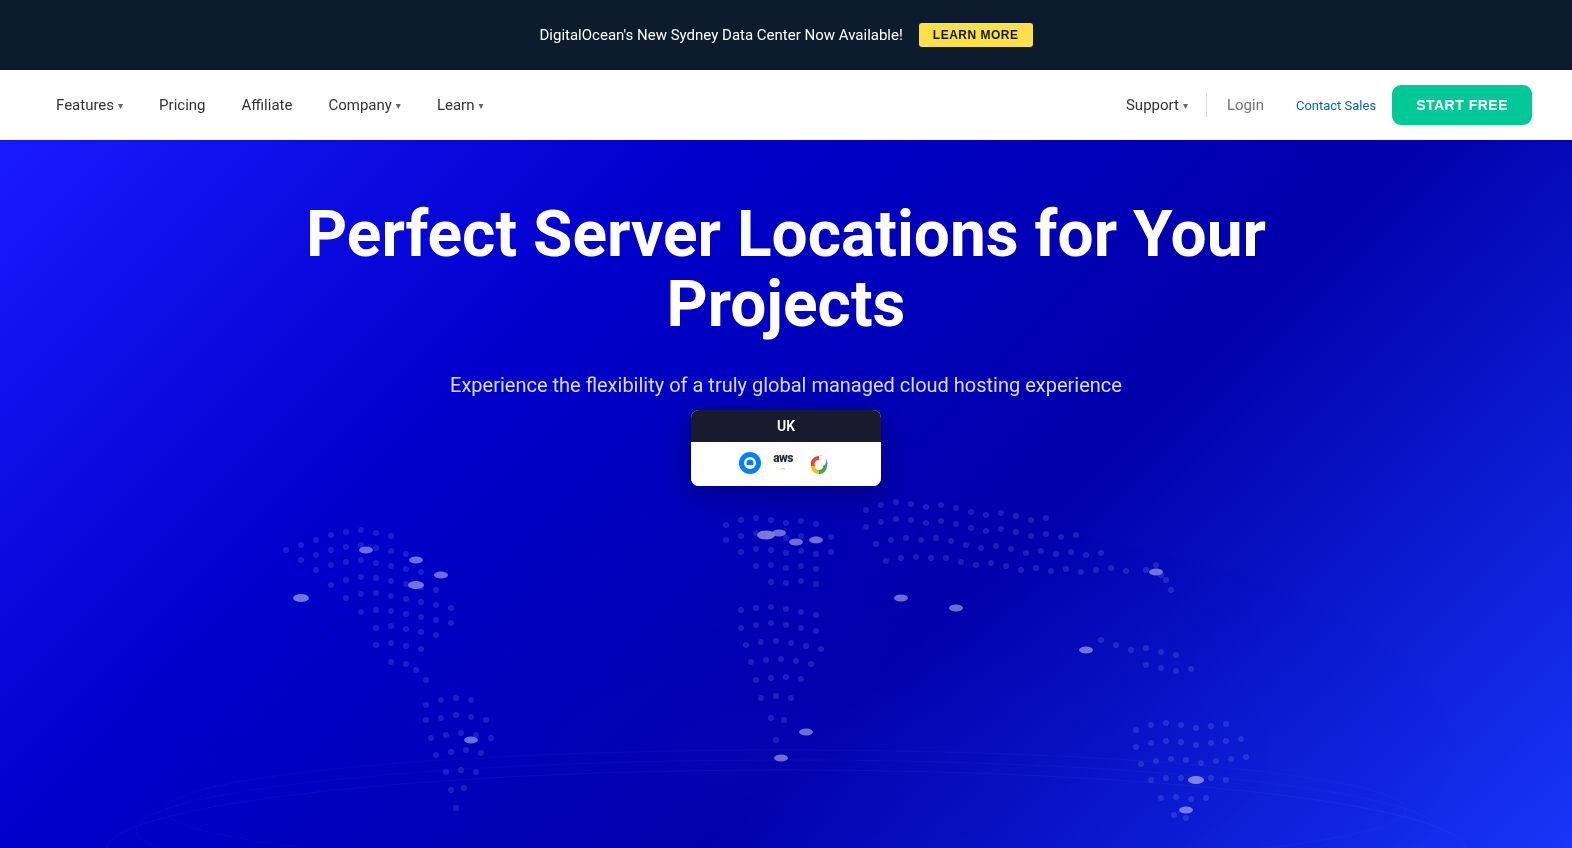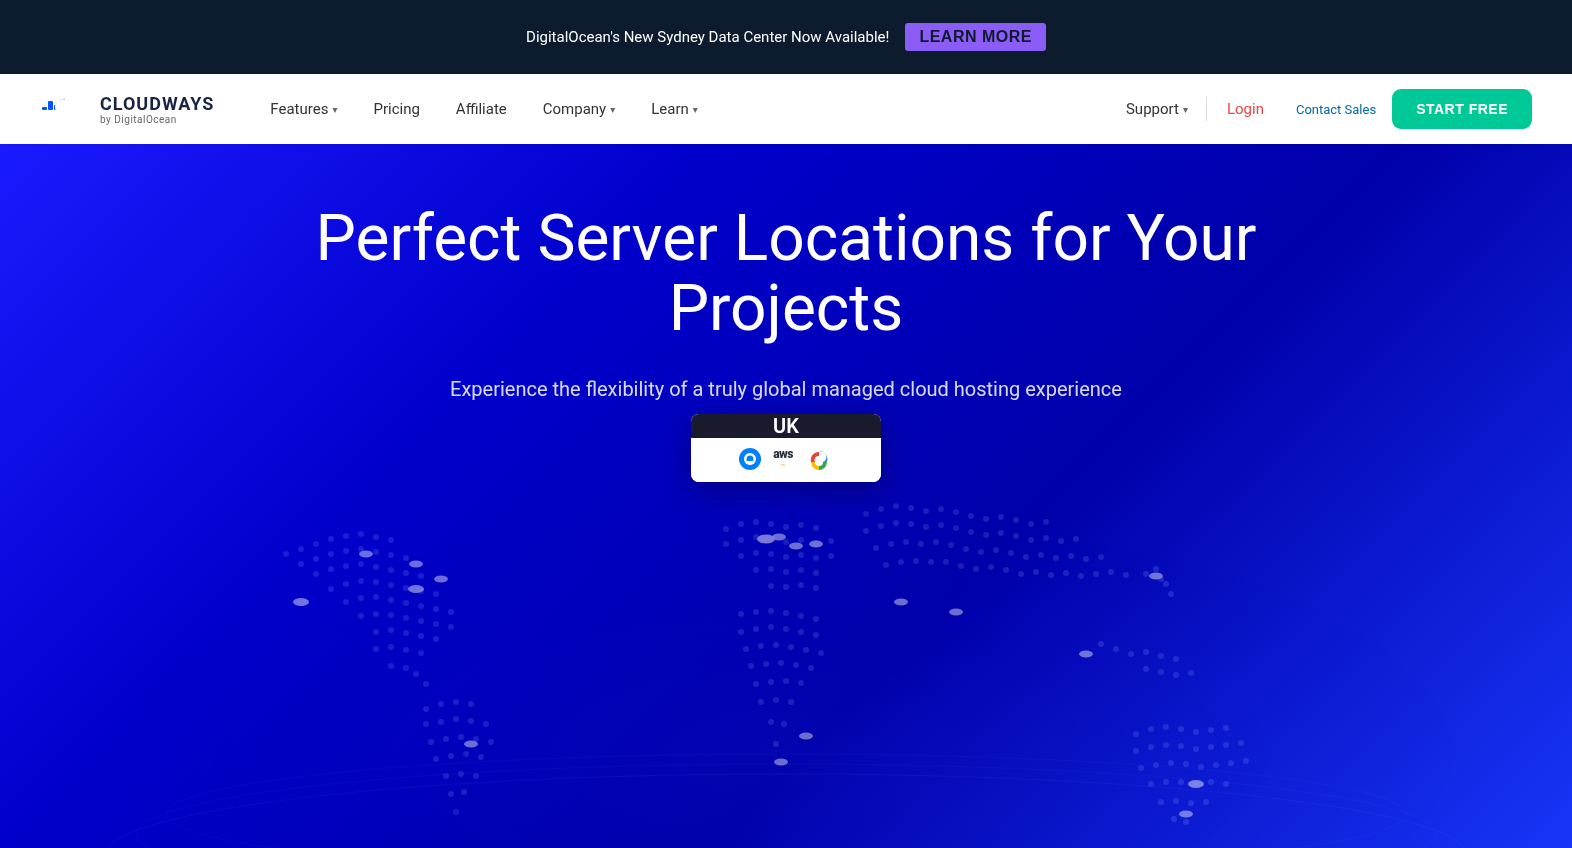--- a/index.html
+++ b/index.html
@@ -11,26 +11,26 @@
       color: white;
       text-align: center;
       padding: 23px 20px;
       font-size: 15px;
       display: flex;
       align-items: center;
       justify-content: center;
       gap: 16px;
     }
     .learn-more-btn {
-      background-color: #8b5cf6;
+      background-color: #fde047;
       color: #0d1b2e;
       border: none;
       padding: 5px 14px;
       font-weight: 700;
-      font-size: 16px;
+      font-size: 12px;
       border-radius: 3px;
       cursor: pointer;
       letter-spacing: 0.5px;
     }
 
     
     .navbar {
       background: white;
       display: flex;
       align-items: center;
@@ -103,21 +103,21 @@
       align-items: center;
       gap: 4px;
       padding: 8px 14px;
       font-size: 15px;
       color: #333;
       cursor: pointer;
     }
     .nav-login {
       padding: 8px 16px;
       font-size: 15px;
-      color: #ef4444;
+      color: #737373;
       cursor: pointer;
     }
     .nav-contact {
       padding: 8px 16px;
       font-size: 13px;
       color: #0369a1;
       cursor: pointer;
     }
     .start-free-btn {
       background: #00c896;
@@ -139,21 +139,21 @@
       display: flex;
       flex-direction: column;
       align-items: center;
       position: relative;
       overflow: hidden;
       padding-top: 60px;
     }
     .hero-title {
       color: white;
       font-size: 64px;
-      font-weight: 400;
+      font-weight: 700;
       text-align: center;
       max-width: 1100px;
       line-height: 1.1;
       z-index: 10;
       position: relative;
     }
     .hero-subtitle {
       color: rgba(255,255,255,0.85);
       font-size: 20px;
       text-align: center;
@@ -172,21 +172,22 @@
       border-radius: 8px;
       overflow: hidden;
       width: 190px;
       box-shadow: 0 8px 30px rgba(0,0,0,0.3);
       z-index: 20;
     }
     .uk-popup-header {
       background: #1a1a2e;
       color: white;
       text-align: center;
-      font-size: 20px;
+      padding: 8px;
+      font-size: 14px;
       font-weight: 600;
     }
     .uk-popup-logos {
       background: white;
       display: flex;
       align-items: center;
       justify-content: center;
       gap: 12px;
       padding: 10px 16px;
     }
@@ -228,37 +229,20 @@
   </style>
 </head>
 <body>
 
 <div class="top-banner">
   <span>DigitalOcean's New Sydney Data Center Now Available!</span>
   <button class="learn-more-btn">LEARN MORE</button>
 </div>
 
 <nav class="navbar">
-  <div class="logo-area">
-
-    <svg class="logo-icon" viewBox="0 0 50 36">
-      <rect x="2" y="16" width="5" height="3" rx="1" fill="#0055ff"></rect>
-      <rect x="8" y="10" width="5" height="9" rx="1" fill="#0055ff"></rect>
-      <rect x="14" y="14" width="5" height="5" rx="1" fill="#0055ff"></rect>
-      <rect x="20" y="8" width="5" height="11" rx="1" fill="#0055ff"></rect>
-      <ellipse cx="30" cy="18" rx="12" ry="9" fill="white"></ellipse>
-      <ellipse cx="22" cy="22" rx="8" ry="6" fill="white"></ellipse>
-      <ellipse cx="38" cy="20" rx="9" ry="7" fill="white"></ellipse>
-      <ellipse cx="22" cy="16" rx="7" ry="8" fill="white"></ellipse>
-    </svg>
-    <div class="logo-text">
-      <span class="logo-name">CLOUDWAYS</span>
-      <span class="logo-sub">by DigitalOcean</span>
-    </div>
-  </div>
 
   <div class="nav-links">
     <div class="nav-item">
       <span>Features</span>
       <span class="nav-chevron">▾</span>
     </div>
     <div class="nav-item">
       <span>Pricing</span>
     </div>
     <div class="nav-item">

